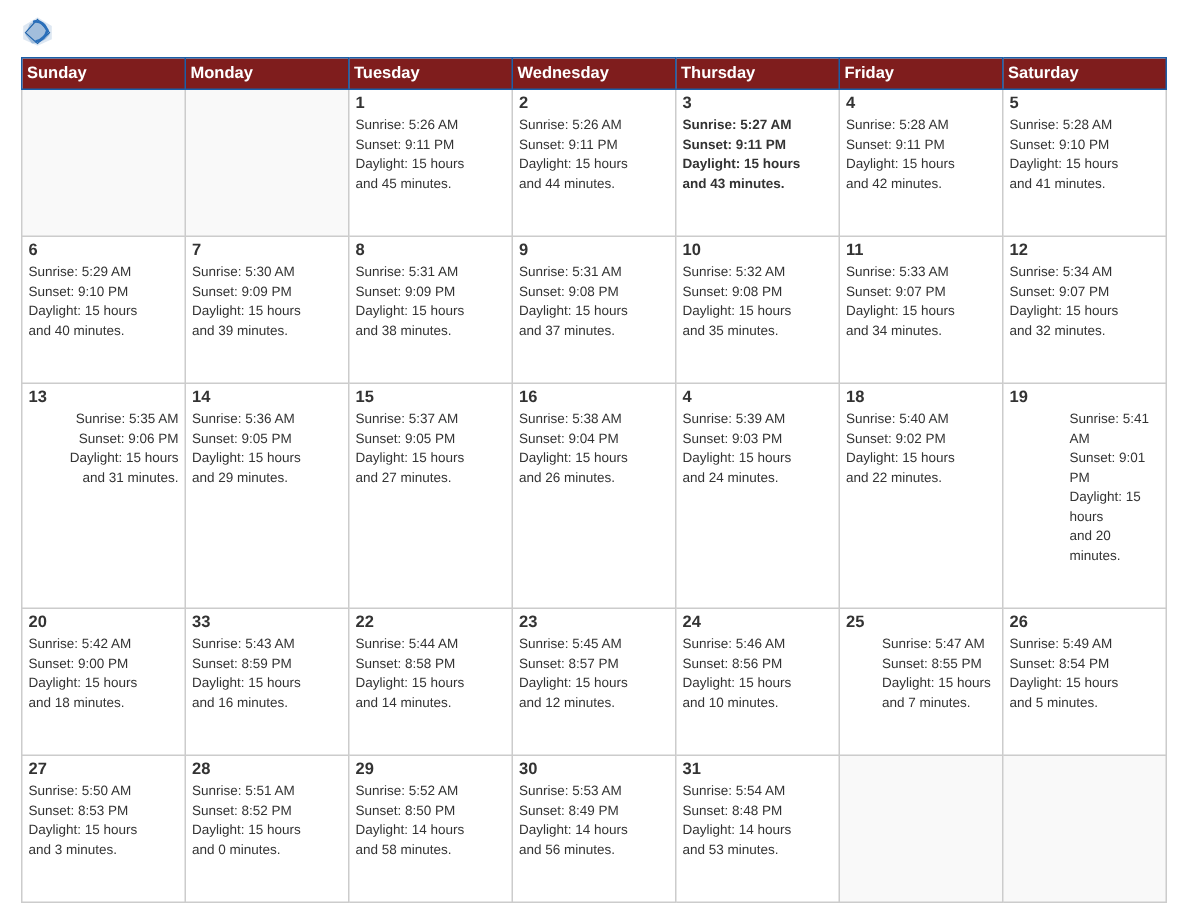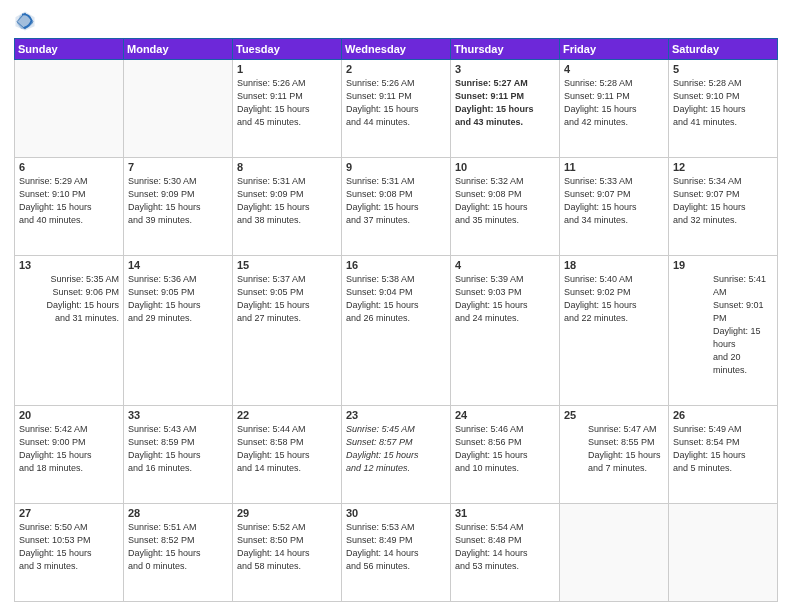--- a/index.html
+++ b/index.html
@@ -61,21 +61,21 @@
       color: #555;
     }
     .calendar {
       flex: 1;
       border: 1px solid #ccc;
       border-collapse: collapse;
       width: 100%;
       table-layout: fixed;
     }
     .calendar th {
-      background: #6d28d9;
+      background: #7f1d1d;
       color: #fff;
       font-size: 11px;
       font-weight: bold;
       padding: 4px 3px;
       text-align: left;
       border: 1px solid #1a5fa8;
     }
     .calendar td {
       border: 1px solid #ccc;
       vertical-align: top;
@@ -295,21 +295,21 @@
           </td>
           <td>
             <span class="day-num">22</span>
             <div class="day-info" style="white-space: pre-line;">Sunrise: 5:44 AM
 Sunset: 8:58 PM
 Daylight: 15 hours
 and 14 minutes.</div>
           </td>
           <td>
             <span class="day-num">23</span>
-            <div class="day-info" style="white-space: pre-line; font-style: italic;">Sunrise: 5:45 AM
+            <div class="day-info" style="white-space: pre-line;">Sunrise: 5:45 AM
 Sunset: 8:57 PM
 Daylight: 15 hours
 and 12 minutes.</div>
           </td>
           <td>
             <span class="day-num">24</span>
             <div class="day-info" style="white-space: pre-line;">Sunrise: 5:46 AM
 Sunset: 8:56 PM
 Daylight: 15 hours
 and 10 minutes.</div>
@@ -326,21 +326,21 @@
             <div class="day-info" style="white-space: pre-line;">Sunrise: 5:49 AM
 Sunset: 8:54 PM
 Daylight: 15 hours
 and 5 minutes.</div>
           </td>
         </tr>
         <tr>
           <td>
             <span class="day-num">27</span>
             <div class="day-info" style="white-space: pre-line;">Sunrise: 5:50 AM
-Sunset: 10:53 PM
+Sunset: 8:53 PM
 Daylight: 15 hours
 and 3 minutes.</div>
           </td>
           <td>
             <span class="day-num">28</span>
             <div class="day-info" style="white-space: pre-line;">Sunrise: 5:51 AM
 Sunset: 8:52 PM
 Daylight: 15 hours
 and 0 minutes.</div>
           </td>

